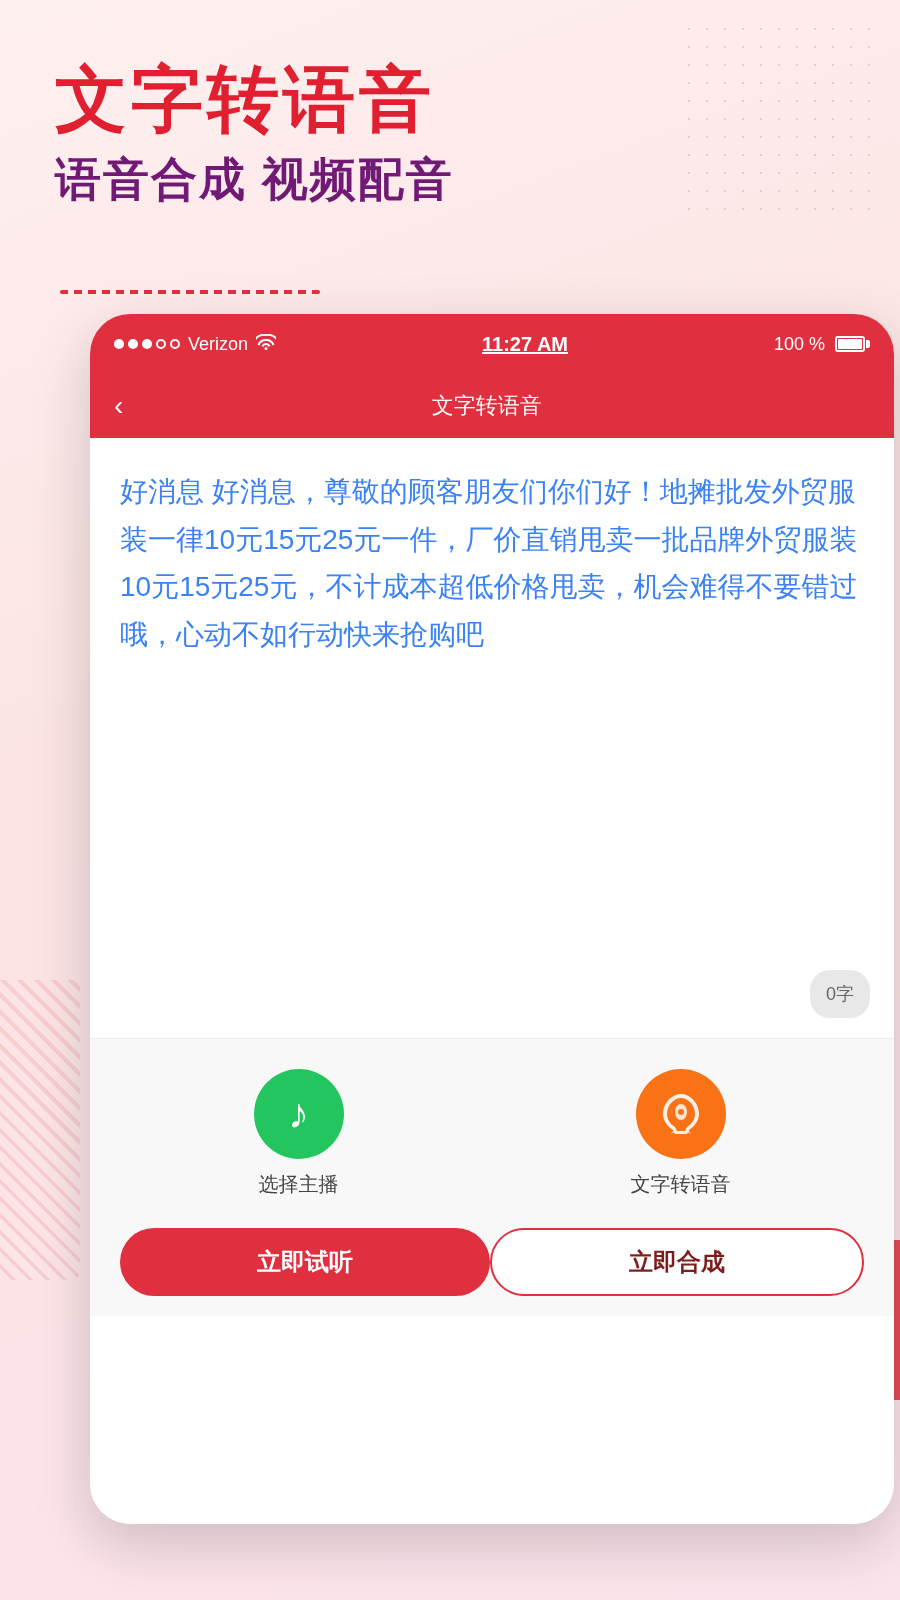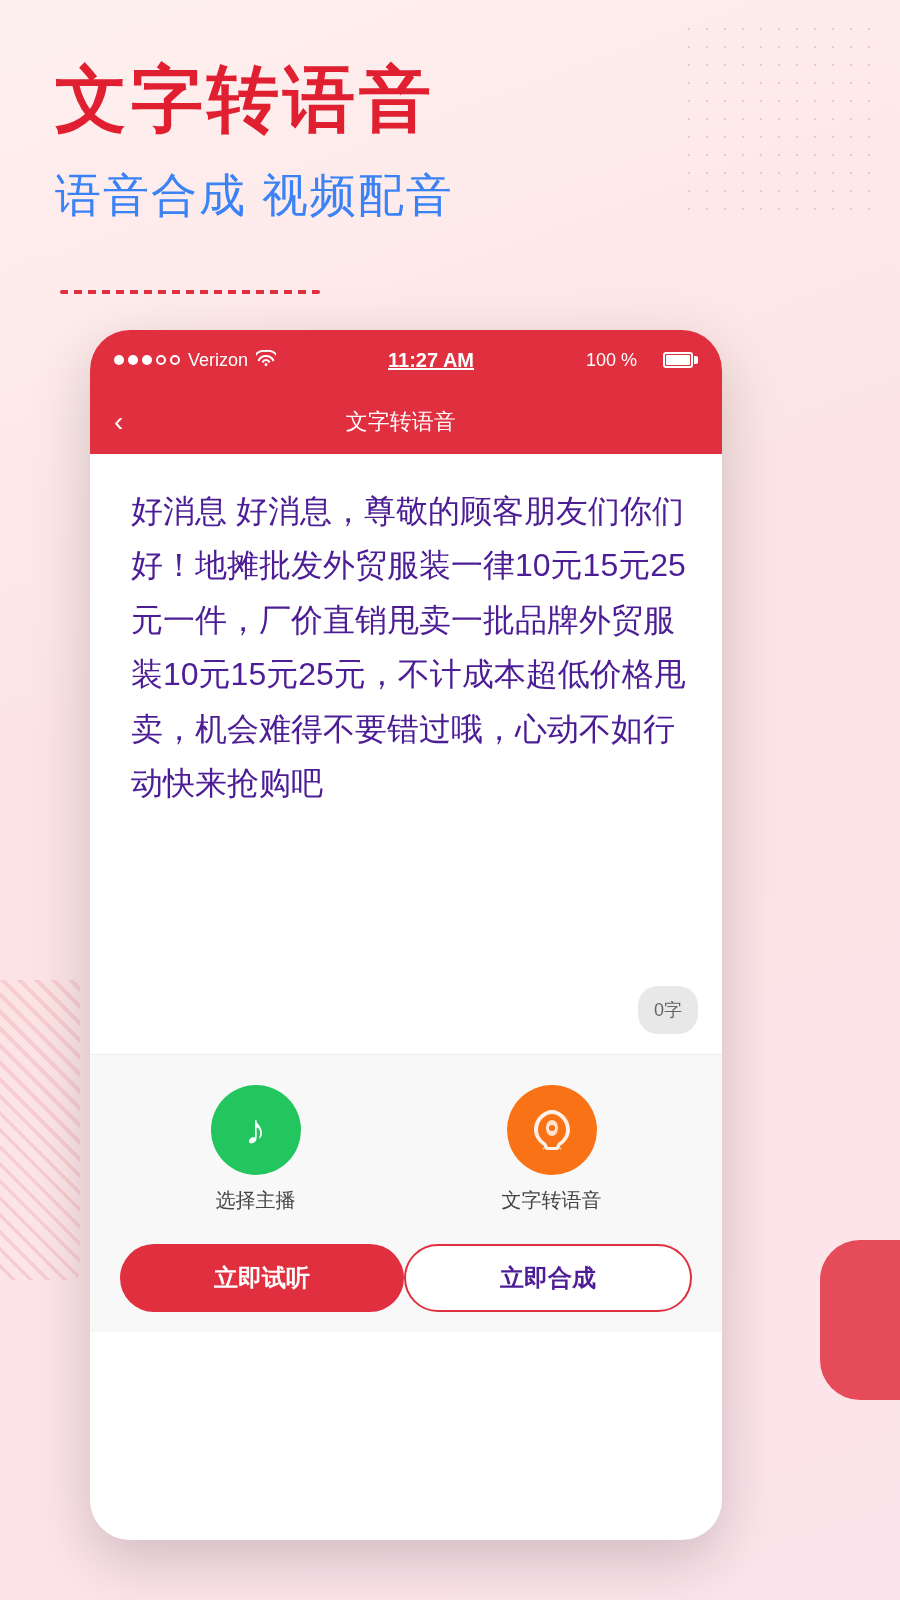--- a/index.html
+++ b/index.html
@@ -76,32 +76,32 @@
     .main-title {
       font-size: 72px;
       font-weight: 900;
       color: #e02030;
       line-height: 1.1;
       letter-spacing: 4px;
     }
 
     .sub-title {
       font-size: 46px;
-      font-weight: 400;
-      color: #3b82f6;
-      margin-top: 26px;
+      font-weight: 700;
+      color: #701a75;
+      margin-top: 10px;
       letter-spacing: 2px;
     }
 
     
     .phone-mockup {
       position: absolute;
-      top: 330px;
+      top: 314px;
       left: 90px;
-      width: 632px;
+      width: 804px;
       height: 1210px;
       background: white;
       border-radius: 40px;
       box-shadow: 0 20px 60px rgba(0,0,0,0.18);
       overflow: hidden;
     }
 
     
     .status-bar {
       background: #e03040;
@@ -149,21 +149,21 @@
 
     .status-center {
       font-size: 20px;
       font-weight: 600;
       text-decoration: underline;
     }
 
     .status-right {
       display: flex;
       align-items: center;
-      gap: 22px;
+      gap: 6px;
       font-size: 18px;
     }
 
     .battery {
       display: inline-flex;
       align-items: center;
     }
 
     .battery-body {
       width: 30px;
@@ -218,24 +218,23 @@
 
     
     .text-area {
       padding: 30px 30px 20px 30px;
       min-height: 600px;
       background: white;
       position: relative;
     }
 
     .content-text {
-      font-size: 32px;
+      font-size: 28px;
       line-height: 1.7;
-      color: #4c1d95;
-      margin-left: 11px;
+      color: #3b82f6;
     }
 
     .char-count {
       position: absolute;
       bottom: 20px;
       right: 24px;
       background: #e8e8e8;
       color: #666;
       font-size: 18px;
       padding: 12px 16px;
@@ -315,21 +314,21 @@
       font-weight: 600;
       cursor: pointer;
     }
 
     .btn-synthesize {
       flex: 1;
       height: 68px;
       background: white;
       border: 2px solid #e03040;
       border-radius: 34px;
-      color: #4c1d95;
+      color: #7f1d1d;
       font-size: 24px;
       font-weight: 600;
       cursor: pointer;
     }
   </style>
 </head>
 <body>
 
 <div class="dots-decoration"></div>
 <div class="stripes-decoration"></div>

